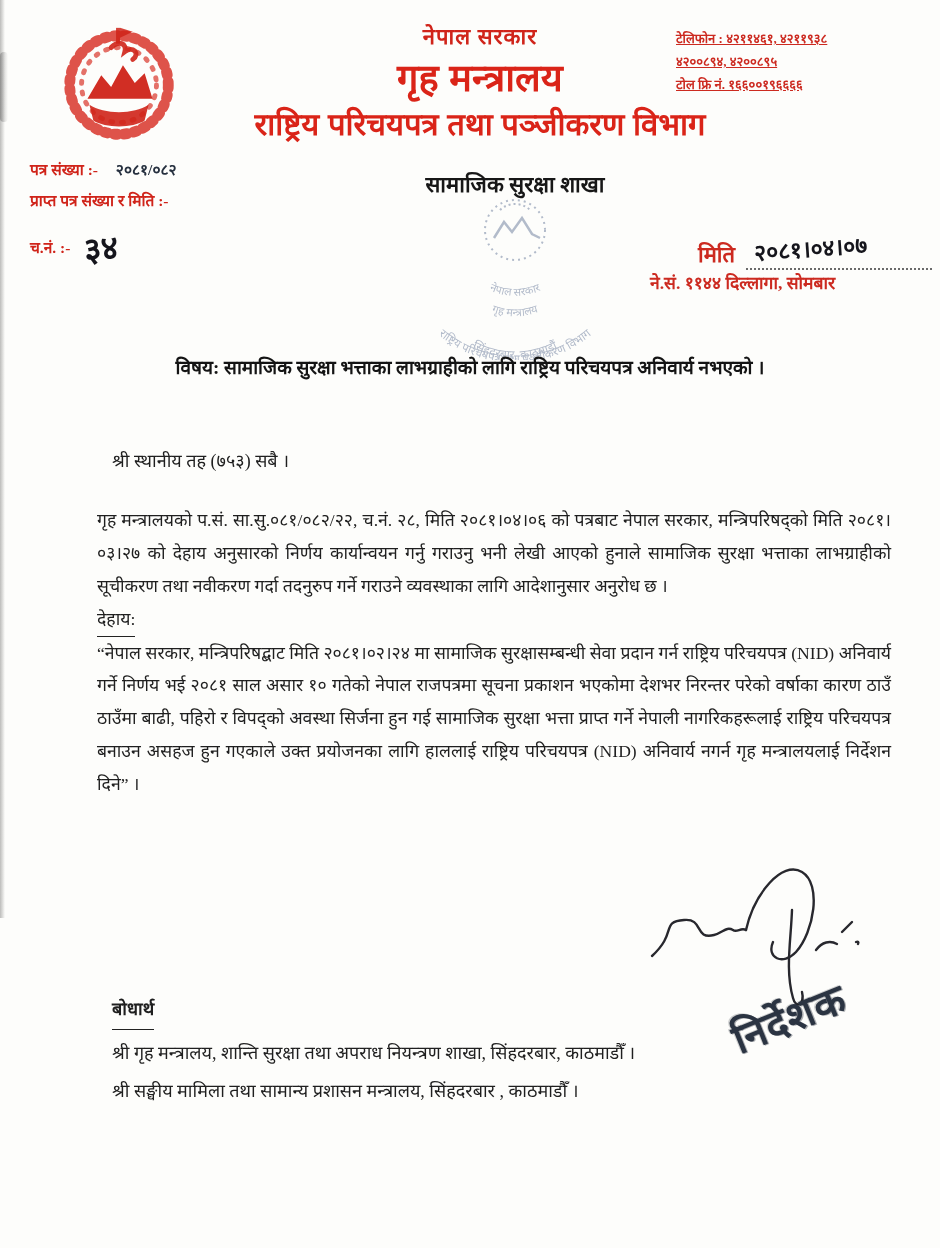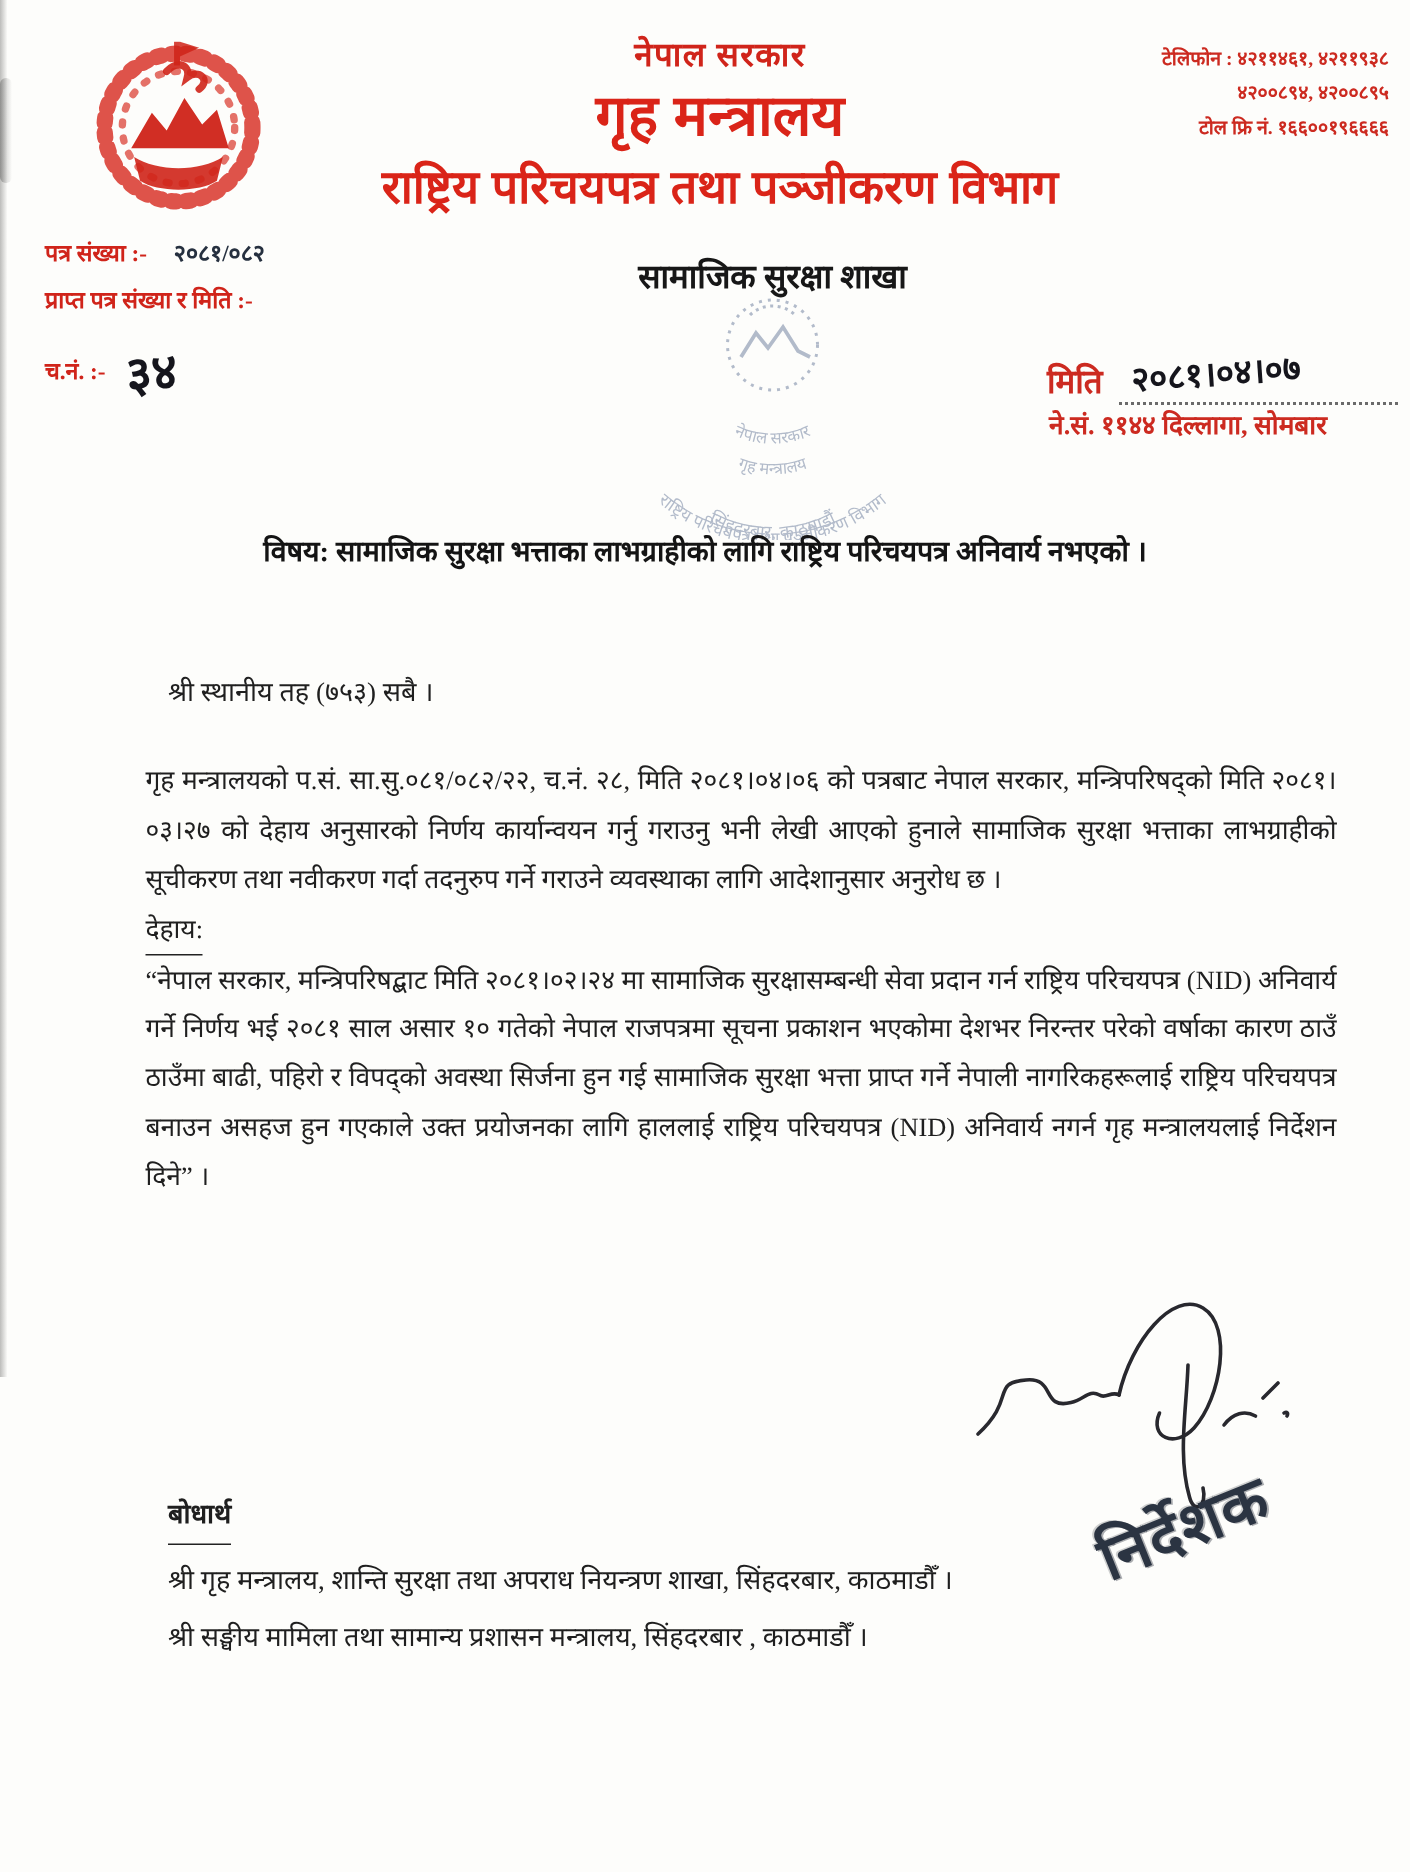--- a/index.html
+++ b/index.html
@@ -16,41 +16,41 @@
   .scan-edge-left{position:absolute;left:0;top:330;width:5px;height:918px;
     background:linear-gradient(to right,rgba(110,110,108,.45),rgba(110,110,108,0));pointer-events:none;}
   .scan-smudge{position:absolute;left:0;top:52px;width:8px;height:70px;
     background:linear-gradient(to right,rgba(60,60,60,.35),transparent);border-radius:4px;pointer-events:none;}
   
   .emblem{position:absolute;left:50px;top:18px;width:138px;height:138px;}
   .hdr{position:absolute;left:150px;top:24px;width:660px;text-align:center;line-height:1.15;}
   .hdr .gov{font-size:22px;font-weight:bold;color:#d0241a;letter-spacing:1px;}
   .hdr .min{font-size:38px;font-weight:bold;color:#da2418;margin-top:8px;font-family:"Liberation Sans","DejaVu Sans",sans-serif;}
   .hdr .dept{font-size:31px;font-weight:bold;color:#da2418;margin-top:6px;font-family:"Liberation Sans","DejaVu Sans",sans-serif;}
-  .contact{position:absolute;right:14px;top:28px;width:250px;text-align:right;
-    font-size:13px;font-weight:bold;color:#cc2a20;line-height:1.75;}
+  .contact{position:absolute;right:14px;top:28px;width:250px;
+    font-size:13px;font-weight:bold;color:#cc2a20;line-height:1.75;text-decoration:underline;}
 
   
   .meta-left{position:absolute;left:30px;top:154px;font-size:15.5px;font-weight:bold;line-height:2.0;}
   .meta-left .lbl{color:#d0241a;}
   .meta-left .val{color:#26303f;margin-left:14px;font-weight:bold;}
   .hand{font-family:"DejaVu Sans",sans-serif;color:#15151c;}
   .chno{display:inline-block;font-size:33px;font-weight:bold;transform:rotate(-6deg);margin-left:10px;vertical-align:middle;}
 
   .branch{position:absolute;left:388px;top:168px;width:254px;text-align:center;
     font-size:22px;font-weight:bold;color:#171717;}
   .stamp-faint{position:absolute;left:388px;top:190px;width:254px;height:170px;opacity:.62;}
 
   .addr{position:absolute;left:745px;top:156px;width:190px;text-align:center;
     font-size:17px;font-weight:bold;color:#cc2a20;line-height:1.6;}
   .daterow{position:absolute;left:698px;top:226px;width:236px;}
   .daterow .dlabel{color:#cc2a20;font-weight:bold;font-size:22px;position:absolute;left:0;bottom:2px;}
   .daterow .dline{position:absolute;left:48px;bottom:0;width:186px;border-bottom:2px dotted #6a6a6a;height:1px;}
   .daterow .dval{position:absolute;left:56px;bottom:6px;font-size:23px;font-weight:bold;transform:rotate(-4deg);}
-  .eraline{position:absolute;left:650px;top:270px;width:284px;text-align:center;
+  .eraline{position:absolute;left:650px;top:270px;width:284px;text-align:left;
     font-size:17.5px;font-weight:bold;color:#cc2a20;}
 
   
   .subject{position:absolute;left:60px;top:354px;width:820px;text-align:center;
     font-size:19px;font-weight:600;color:#141414;}
   .salutation{position:absolute;left:112px;top:448px;font-size:18px;}
   .body-block{position:absolute;left:97px;top:504px;width:794px;
     font-size:17.6px;line-height:1.87;text-align:justify;}
   .body-block p{margin:0;}
   .dehaya{display:inline-block;border-bottom:1.5px solid #222;}

